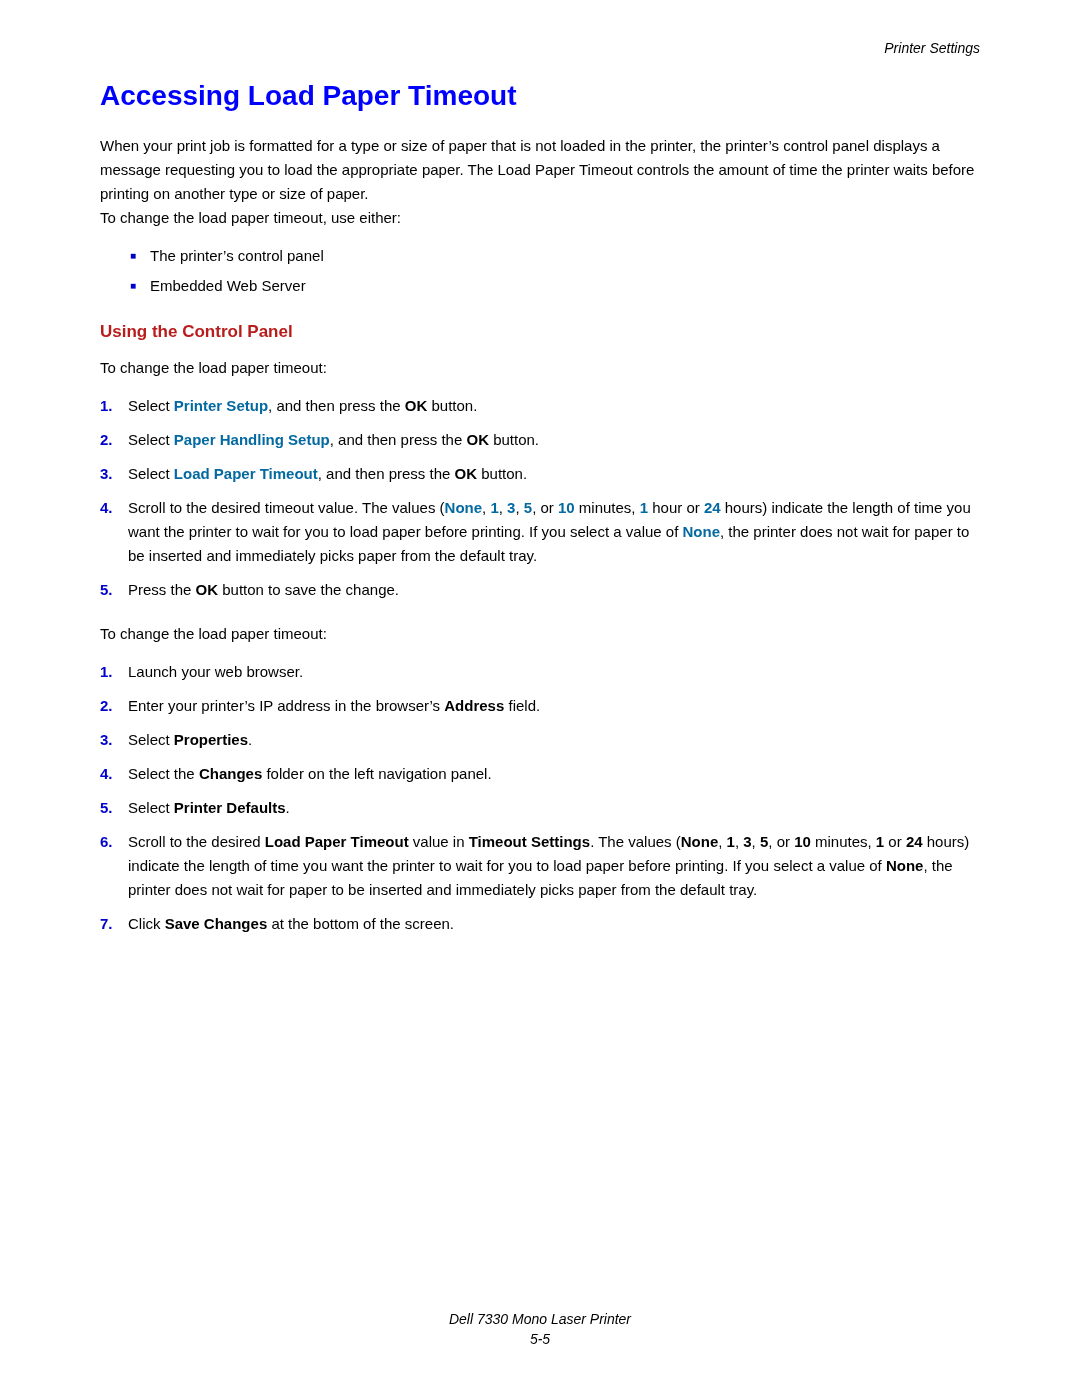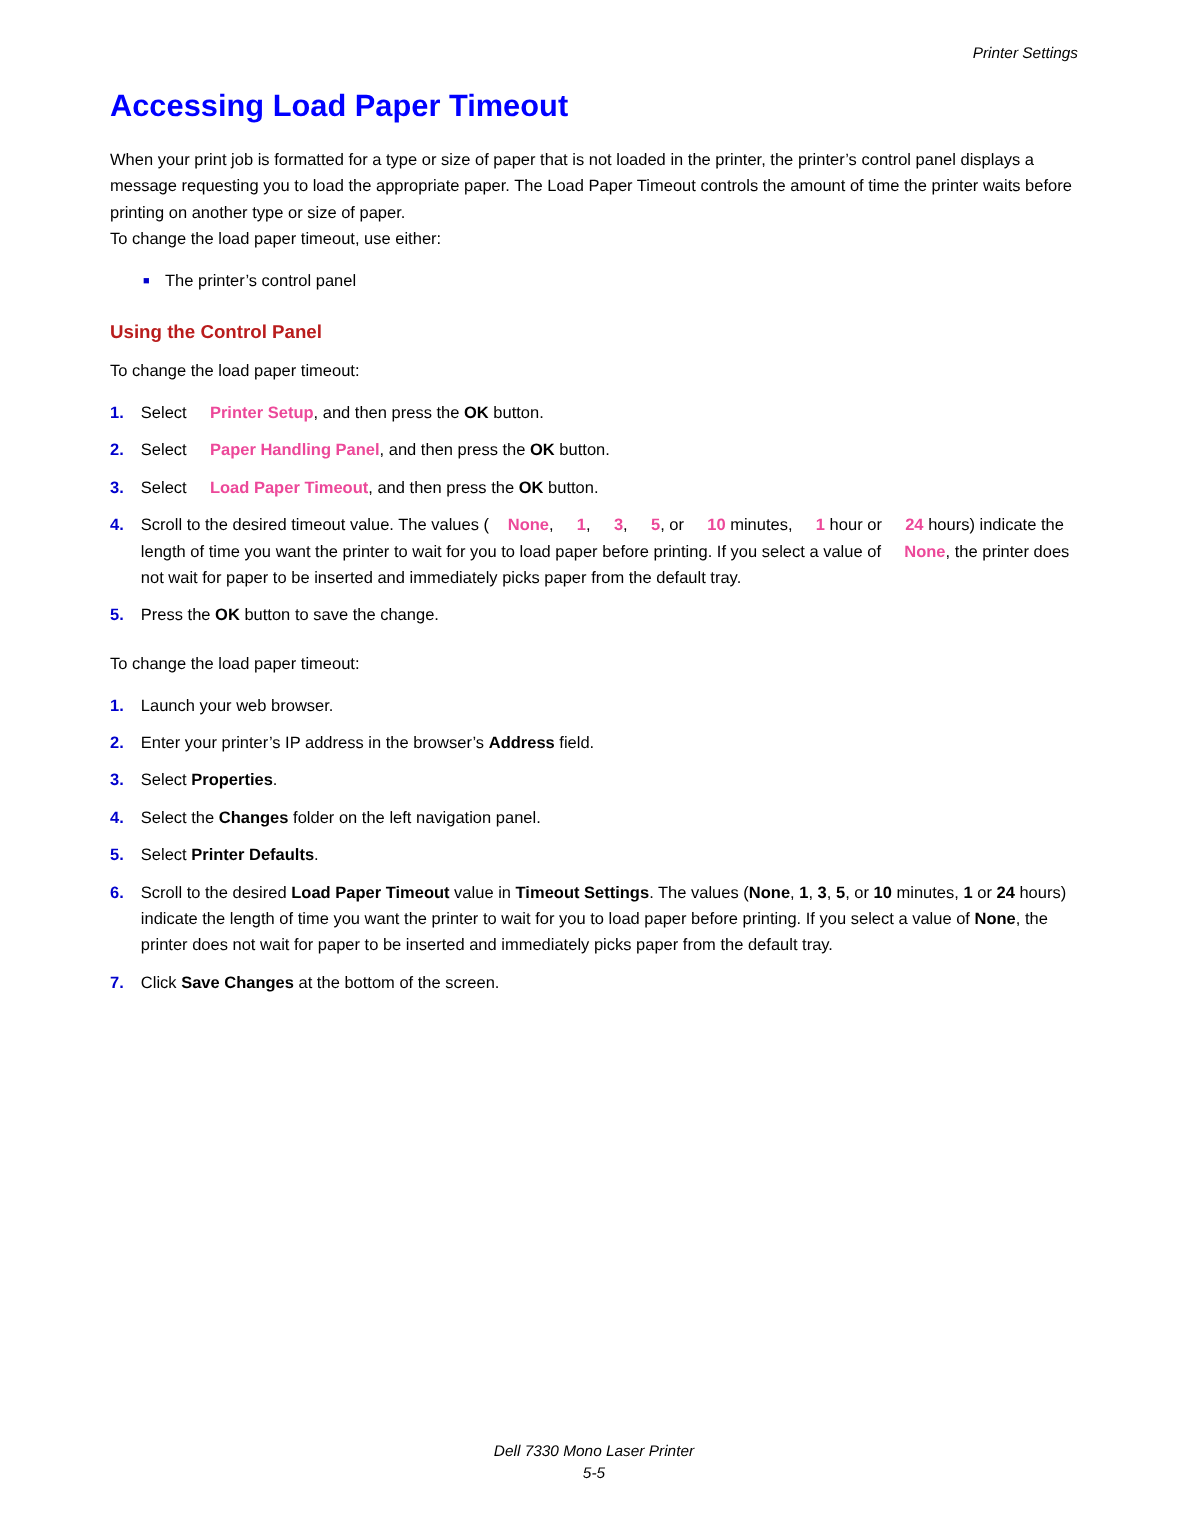--- a/index.html
+++ b/index.html
@@ -115,23 +115,22 @@
       min-width: 28px;
       flex-shrink: 0;
     }
 
     .num-text {
       flex: 1;
       color: #000000;
     }
 
     .blue-bold {
-      color: #ec4899;
-      font-weight: bold;
-      margin-left: 17px;
+      color: #0369a1;
+      font-weight: bold;
     }
 
     .just-bold {
       font-weight: bold;
       color: #000000;
     }
 
     .footer-center {
       position: absolute;
       bottom: 50px;
@@ -162,36 +161,39 @@
   <h1 class="page-title">Accessing Load Paper Timeout</h1>
 
   <p class="intro-paragraph">When your print job is formatted for a type or size of paper that is not loaded in the printer, the printer’s control panel displays a message requesting you to load the appropriate paper. The Load Paper Timeout controls the amount of time the printer waits before printing on another type or size of paper.</p>
 
   <p class="intro-label">To change the load paper timeout, use either:</p>
 
   <ul class="bullet-list">
     <li>
       <span>The printer’s control panel</span>
     </li>
+    <li>
+      <span>Embedded Web Server</span>
+    </li>
   </ul>
 
   <h2 class="section-heading">Using the Control Panel</h2>
 
   <p class="section-intro">To change the load paper timeout:</p>
 
   <ol class="numbered-list">
 
     <li>
       <span class="num">1.</span>
       <span class="num-text">Select <span class="blue-bold">Printer Setup</span>, and then press the <span class="just-bold">OK</span> button.</span>
     </li>
 
     <li>
       <span class="num">2.</span>
-      <span class="num-text">Select <span class="blue-bold">Paper Handling Panel</span>, and then press the <span class="just-bold">OK</span> button.</span>
+      <span class="num-text">Select <span class="blue-bold">Paper Handling Setup</span>, and then press the <span class="just-bold">OK</span> button.</span>
     </li>
 
     <li>
       <span class="num">3.</span>
       <span class="num-text">Select <span class="blue-bold">Load Paper Timeout</span>, and then press the <span class="just-bold">OK</span> button.</span>
     </li>
 
     <li>
       <span class="num">4.</span>
       <span class="num-text">Scroll to the desired timeout value. The values (<span class="blue-bold">None</span>, <span class="blue-bold">1</span>, <span class="blue-bold">3</span>, <span class="blue-bold">5</span>, or <span class="blue-bold">10</span> minutes, <span class="blue-bold">1</span> hour or <span class="blue-bold">24</span> hours) indicate the length of time you want the printer to wait for you to load paper before printing. If you select a value of <span class="blue-bold">None</span>, the printer does not wait for paper to be inserted and immediately picks paper from the default tray.</span>

